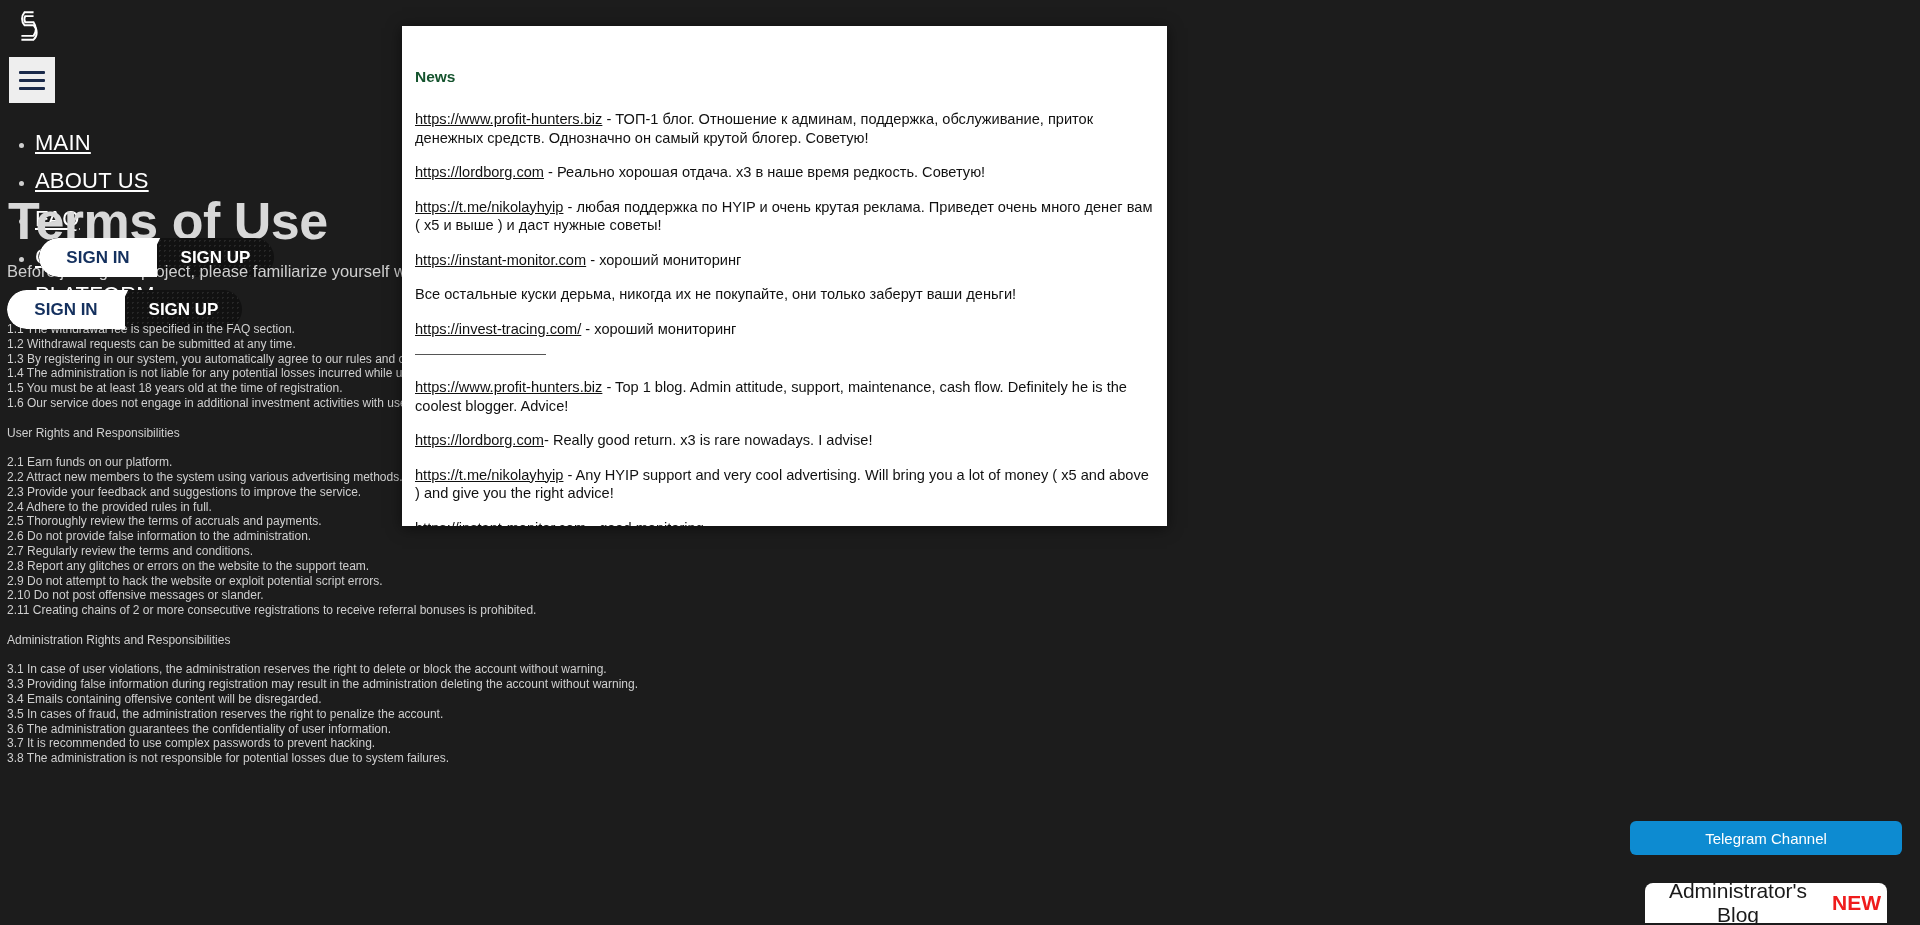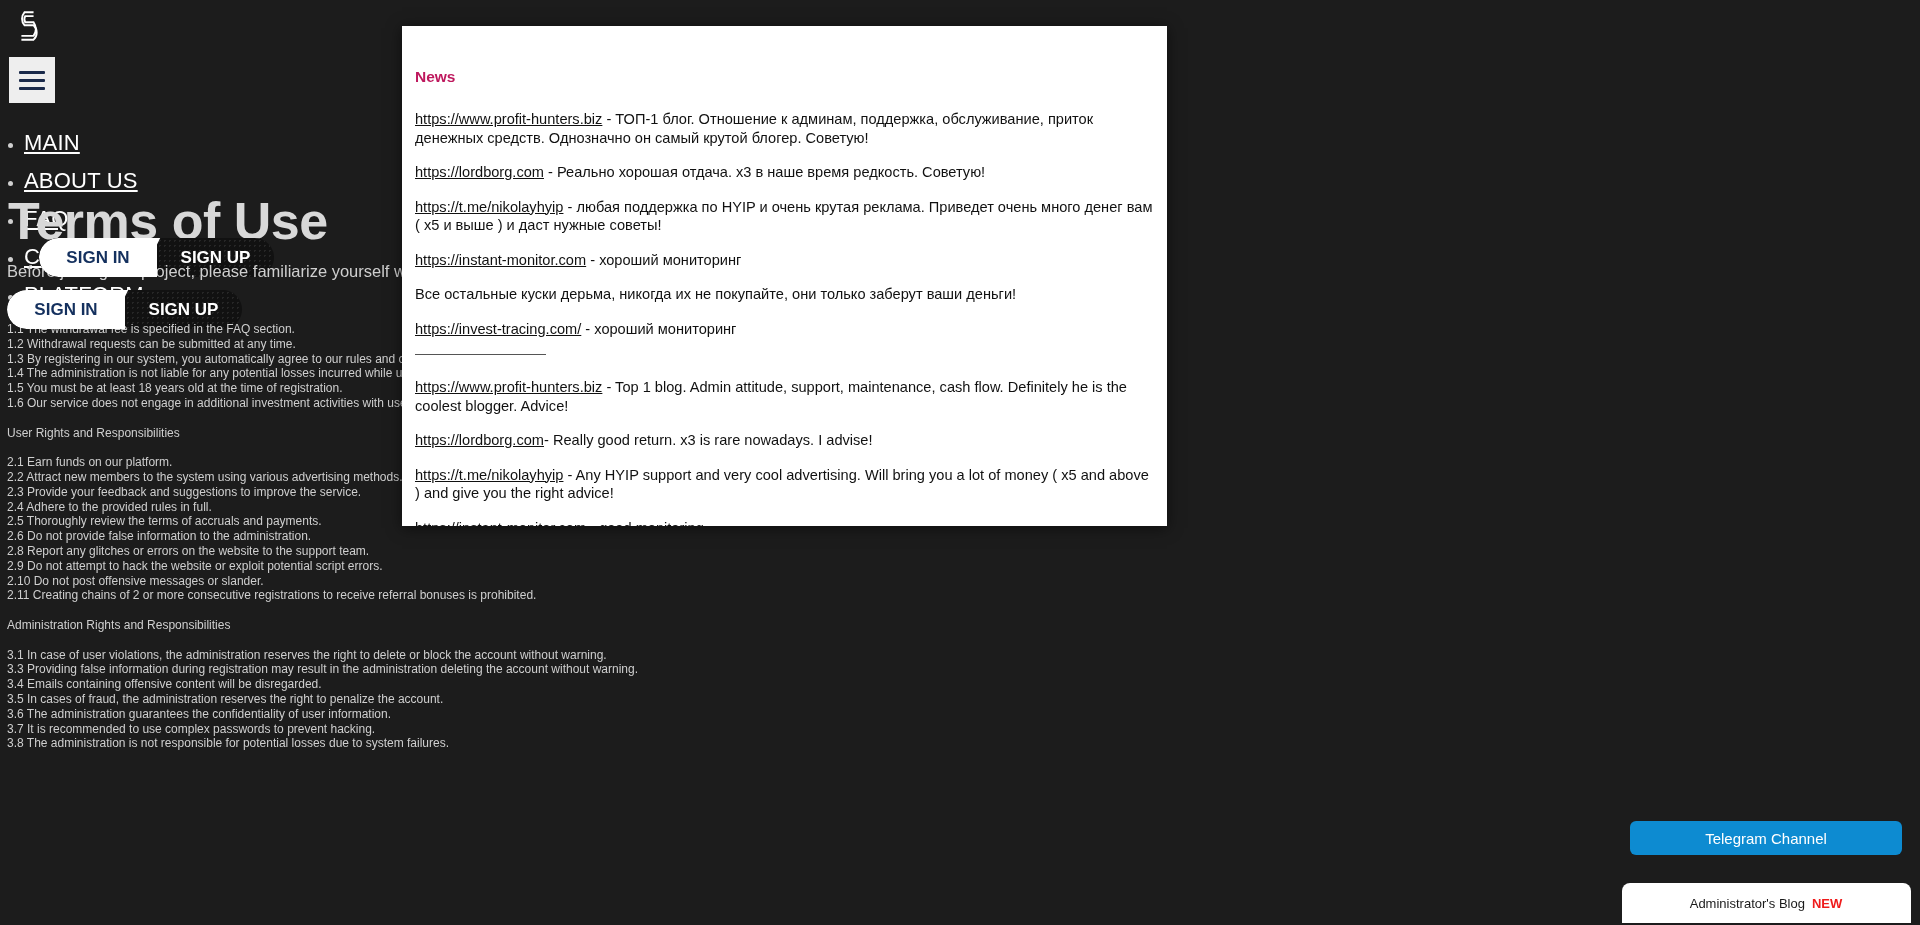--- a/index.html
+++ b/index.html
@@ -32,21 +32,21 @@
     padding: 0;
   }
   .burger span {
     display: block; width: 26px; height: 3px;
     background: #1a2a4a; border-radius: 1px;
   }
 
   
   .navlist {
     position: absolute; left: 0px; top: 125px;
-    margin: 0; padding-left: 24px;
+    margin: 0; padding-left: 35px;
     list-style: disc;
     color: #ffffff;
   }
   .navlist li { margin: 0; padding: 0; line-height: 36px; }
   .navlist li::marker { color: #cfcfcf; font-size: 15px; }
   .navlist a {
     color: #ffffff; text-decoration: underline;
     font-size: 22px; letter-spacing: 0.2px;
   }
 
@@ -124,21 +124,21 @@
     position: absolute;
     left: 402px; top: 26px;
     width: 765px; height: 500px;
     background: #ffffff;
     overflow: hidden;
     box-shadow: 0 2px 14px rgba(0,0,0,.55);
   }
   .modal-inner { padding: 42px 13px 0 13px; }
   .modal h3 {
     margin: 0 0 24px 0;
-    font-size: 15.5px; font-weight: bold; color: #be185d;
+    font-size: 15.5px; font-weight: bold; color: #14532d;
   }
   .modal p {
     margin: 0 0 16px 0;
     font-size: 14.6px; line-height: 18.5px;
     color: #111111;
     word-break: normal;
   }
   .modal a {
     color: #111111; text-decoration: underline;
   }
@@ -156,24 +156,24 @@
   }
   .btn-telegram {
     width: 272px; height: 34px;
     background: #0d8bd1; color: #ffffff;
     border: none; border-radius: 6px;
     font-size: 15px; font-family: "Liberation Sans", sans-serif;
     cursor: pointer;
     display: flex; align-items: center; justify-content: center;
   }
   .btn-blog {
-    width: 289px; height: 40px;
+    width: 242px; height: 40px;
     background: #ffffff; color: #1a1a1a;
     border: none; border-radius: 8px 8px 0 0;
-    font-size: 13px; font-family: "Liberation Sans", sans-serif;
+    font-size: 21px; font-family: "Liberation Sans", sans-serif;
     cursor: pointer;
     display: flex; align-items: center; justify-content: center; gap: 7px;
   }
   .btn-blog .new { color: #ef1c1c; font-weight: bold; }
 </style>
 </head>
 <body>
 
 <div id="root">
 
@@ -223,20 +223,21 @@
       <div class="line">1.6 Our service does not engage in additional investment activities with user funds.</div>
       <div class="blank"></div>
       <div class="heading">User Rights and Responsibilities</div>
       <div class="blank"></div>
       <div class="line">2.1 Earn funds on our platform.</div>
       <div class="line">2.2 Attract new members to the system using various advertising methods.</div>
       <div class="line">2.3 Provide your feedback and suggestions to improve the service.</div>
       <div class="line">2.4 Adhere to the provided rules in full.</div>
       <div class="line">2.5 Thoroughly review the terms of accruals and payments.</div>
       <div class="line">2.6 Do not provide false information to the administration.</div>
+      <div class="line">2.7 Regularly review the terms and conditions.</div>
       <div class="line">2.8 Report any glitches or errors on the website to the support team.</div>
       <div class="line">2.9 Do not attempt to hack the website or exploit potential script errors.</div>
       <div class="line">2.10 Do not post offensive messages or slander.</div>
       <div class="line">2.11 Creating chains of 2 or more consecutive registrations to receive referral bonuses is prohibited.</div>
       <div class="blank"></div>
       <div class="heading">Administration Rights and Responsibilities</div>
       <div class="blank"></div>
       <div class="line">3.1 In case of user violations, the administration reserves the right to delete or block the account without warning.</div>
       <div class="line">3.3 Providing false information during registration may result in the administration deleting the account without warning.</div>
       <div class="line">3.4 Emails containing offensive content will be disregarded.</div>

